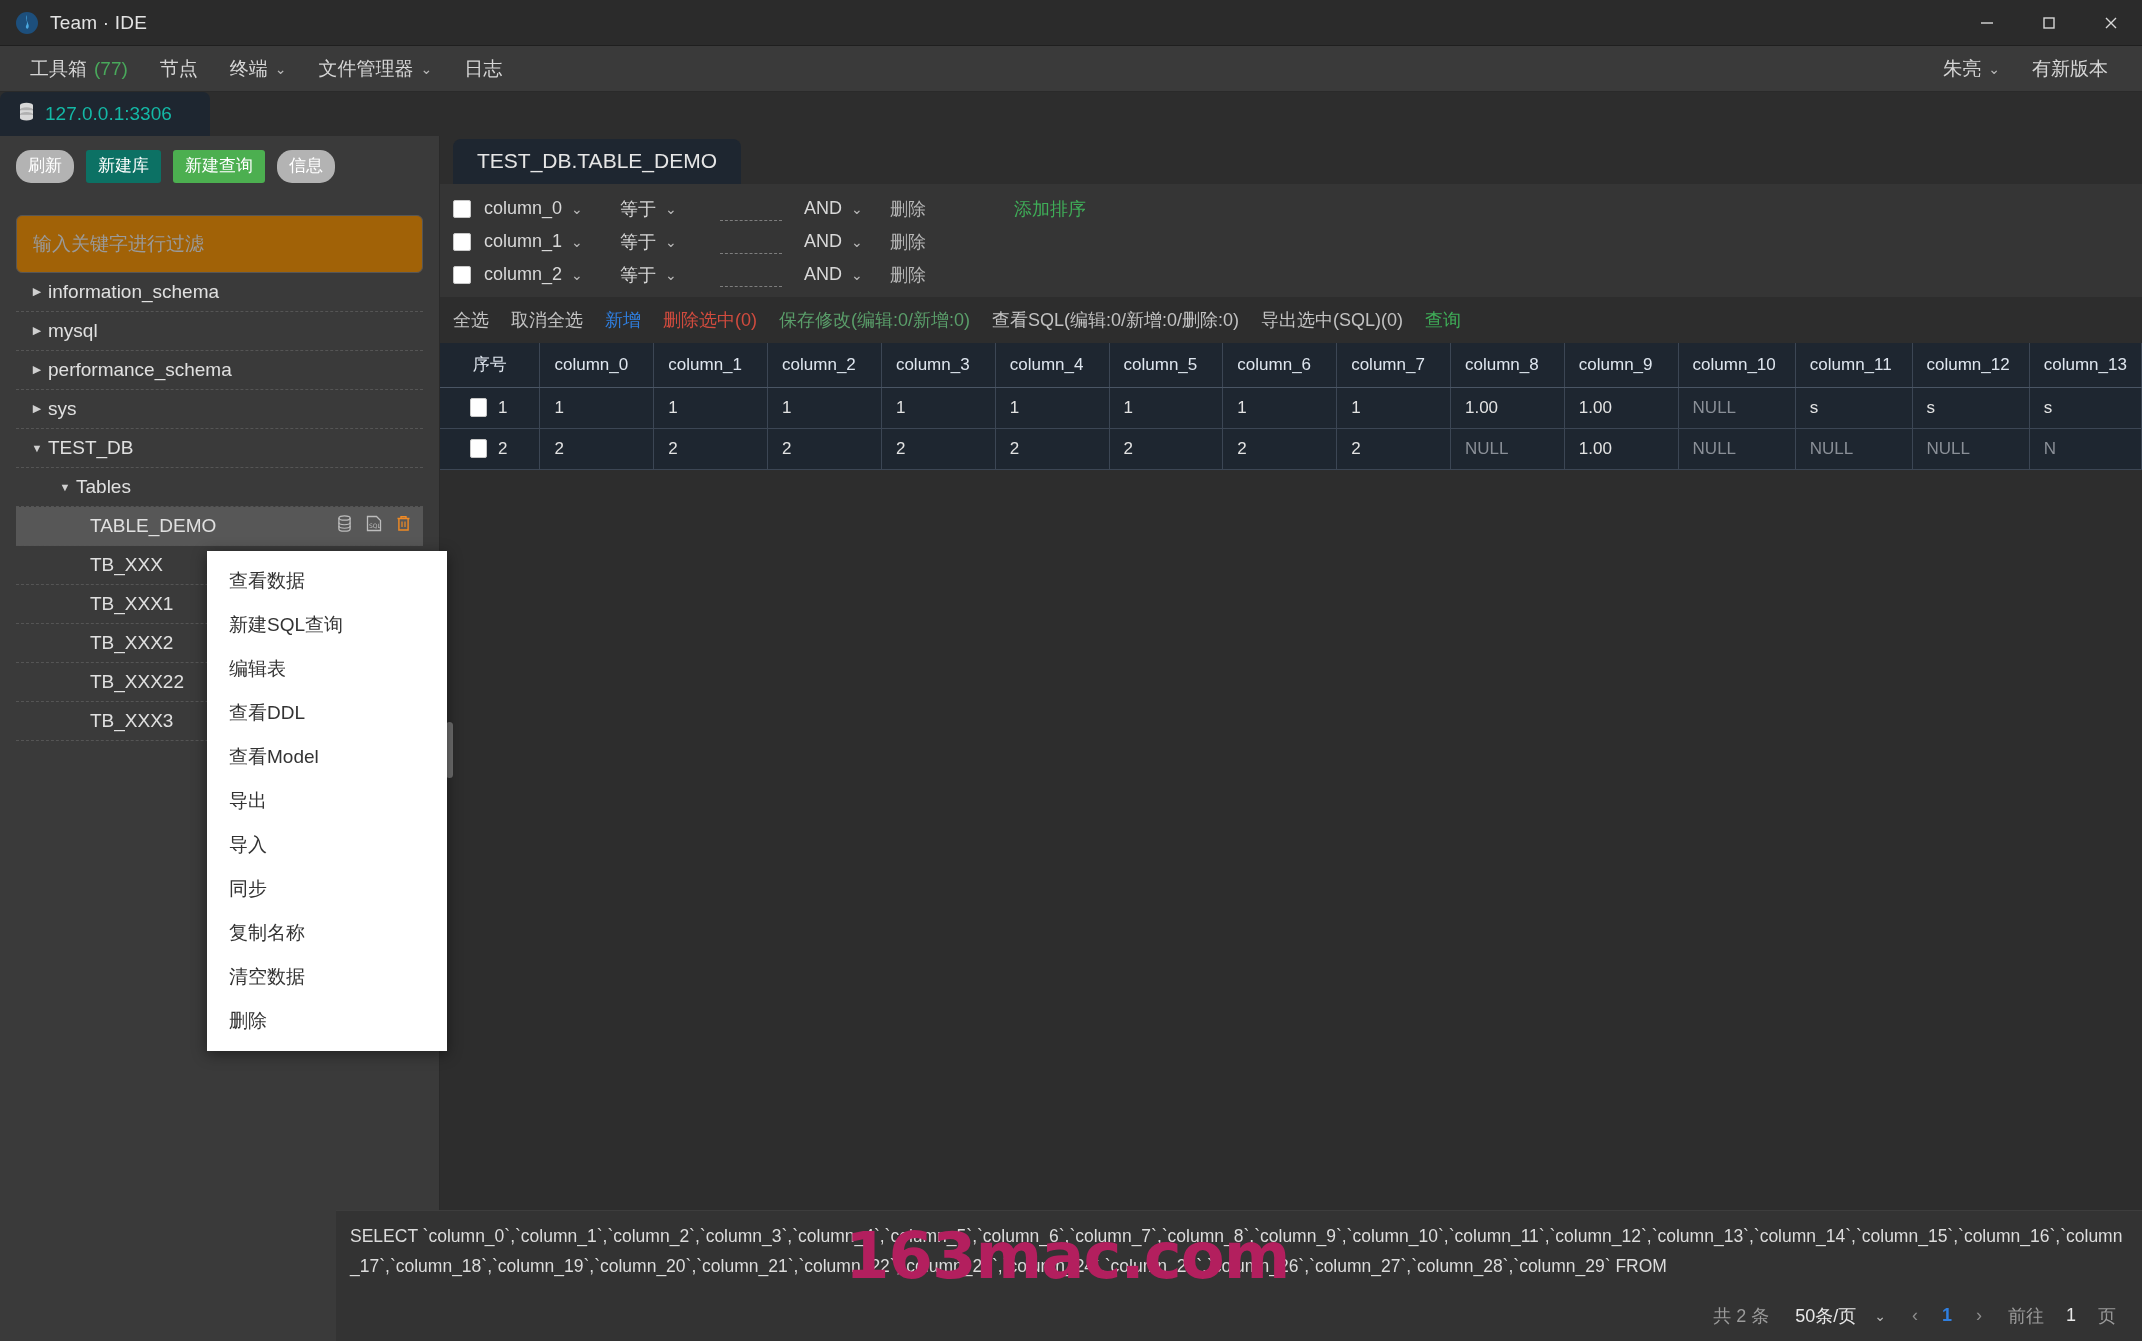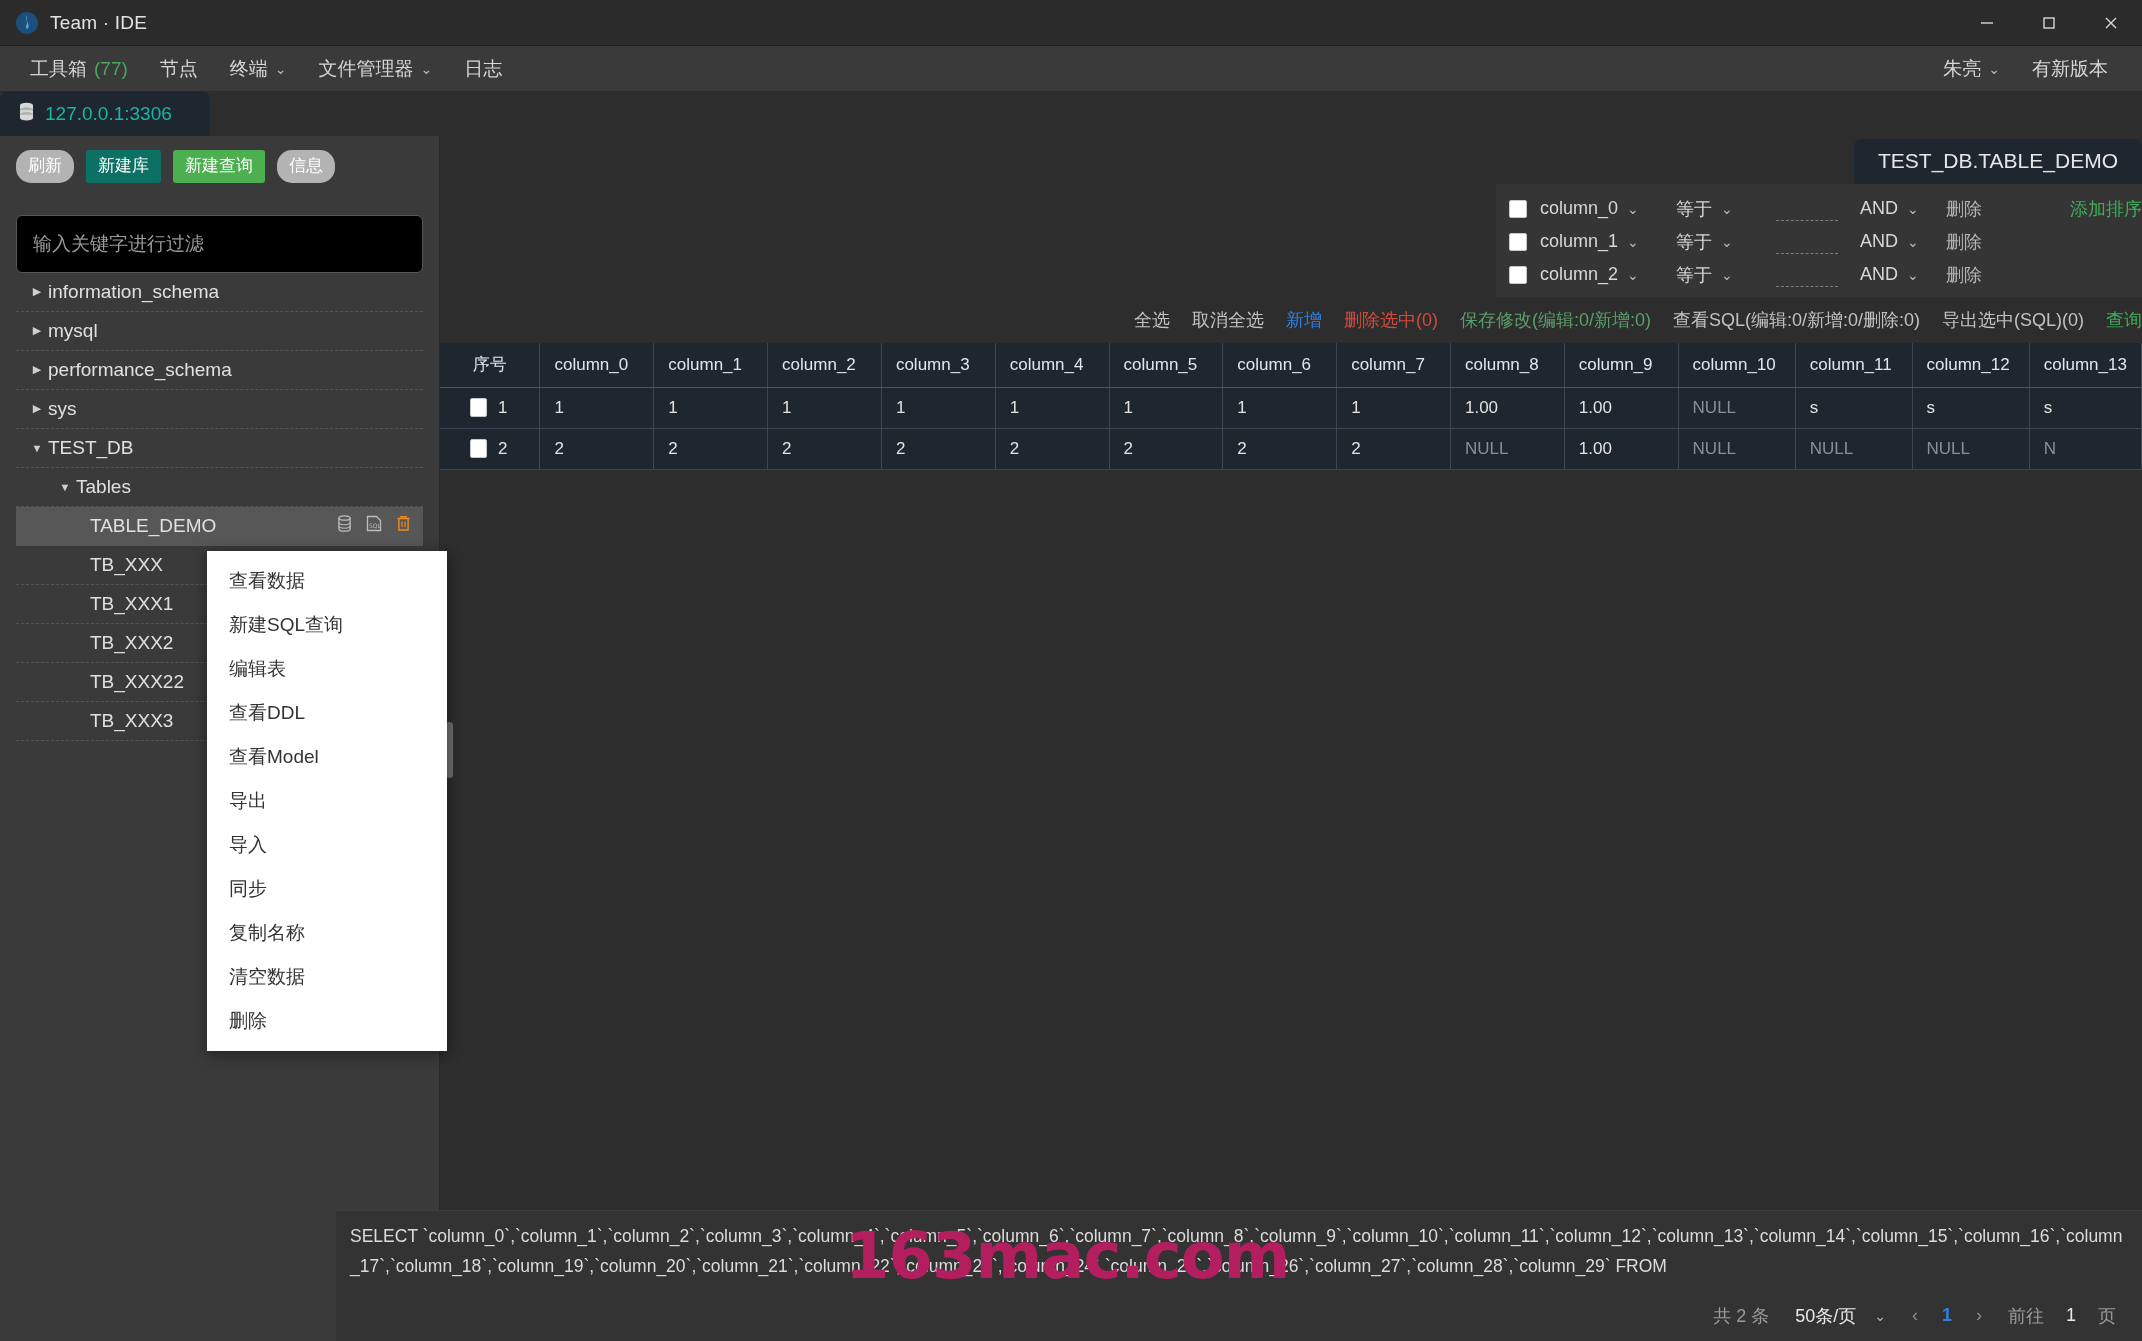--- a/index.html
+++ b/index.html
@@ -78,21 +78,21 @@
     font-family: "Liberation Sans", sans-serif;
   }
   .btn.grey { background: #b3b3b3; color: #fff; border-radius: 15px; }
   .btn.teal { background: #0c7164; }
   .btn.green { background: #4caf50; }
 
   .filter-box {
     margin: 22px 16px 0 16px; height: 58px;
     border: 1px solid #565656; border-radius: 6px;
     display: flex; align-items: center; padding: 0 16px;
-    background: #000000;
+    background: #a16207;
   }
   .filter-box input {
     width: 100%; background: transparent; border: none; outline: none;
     color: #cfcfcf; font-size: 19px; font-family: "Liberation Sans", sans-serif;
   }
   .filter-box input::placeholder { color: #9a9a9a; }
 
   .tree { margin: 0 16px; flex: 1; overflow: hidden; font-size: 19px; }
   .tree-row {
     height: 39px; display: flex; align-items: center;
@@ -118,21 +118,21 @@
   .ctxmenu {
     position: absolute; left: 207px; top: 551px; width: 240px;
     background: #fff; box-shadow: 0 3px 14px rgba(0,0,0,.45);
     padding: 8px 0; z-index: 50;
   }
   .ctx-item {
     font-size: 19px; color: #333; padding: 9px 22px; white-space: nowrap; cursor: pointer;
   }
 
   
-  .right { flex: 1; background: #2d2d2d; position: relative; display: flex; flex-direction: column; align-items: flex-end; }
+  .right { flex: 1; background: #2d2d2d; position: relative; display: flex; flex-direction: column; }
 
   .tabstrip { height: 48px; display: flex; align-items: flex-end; padding-left: 13px; }
   .obj-tab {
     background: #1e2630; color: #e6e6e6; font-size: 21px;
     padding: 10px 24px 11px 24px;
     border-top-left-radius: 8px; border-top-right-radius: 8px;
   }
 
   .filters { background: #353535; padding: 8px 0 6px 0; }
   .frow { display: flex; align-items: center; height: 33px; padding-left: 13px; font-size: 18px; }

